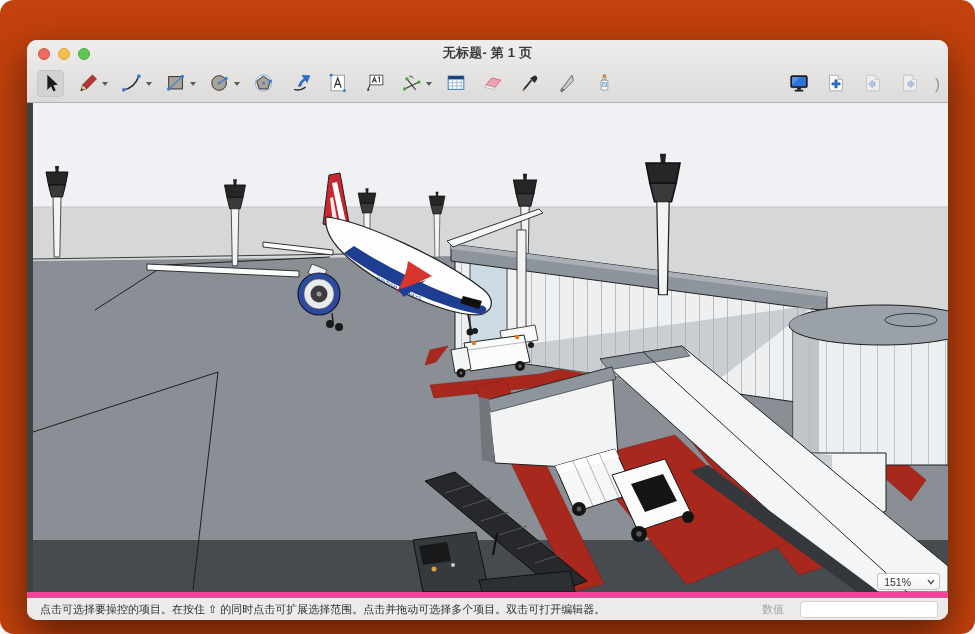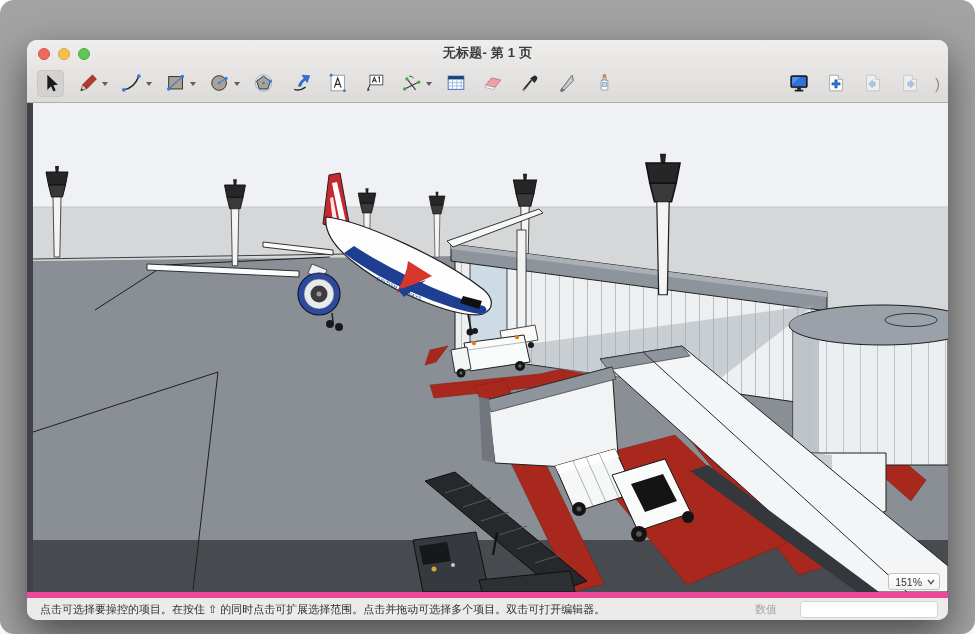--- a/index.html
+++ b/index.html
@@ -1,17 +1,17 @@
 <!DOCTYPE html>
 <html><head>
 <meta charset="utf-8">
 <style>
   * { margin:0; padding:0; box-sizing:border-box; }
   html,body { width:975px; height:634px; background:#fff; font-family:"Liberation Sans","DejaVu Sans",sans-serif; overflow:hidden; }
-  .backdrop { position:absolute; left:0; top:0; width:975px; height:634px; background:#a3a3a3; border-radius:14px; }
+  .backdrop { position:absolute; left:0; top:0; width:975px; height:634px; background:#c2410c; border-radius:14px; }
   .window { position:absolute; left:27px; top:40px; width:921px; height:580px; border-radius:10px; overflow:hidden;
             background:#ecebea; box-shadow:0 16px 40px rgba(0,0,0,.55); display:flex; flex-direction:column; }
   
   .header { height:63px; background:linear-gradient(#efeeed,#dcdbda); border-bottom:1px solid #b1b0af; flex:0 0 auto; }
   .titlebar { height:26px; position:relative; display:flex; align-items:center; justify-content:center; }
   .traffic { position:absolute; left:11px; top:8px; display:flex; gap:8px; }
   .light { width:12px; height:12px; border-radius:50%; }
   .light.red{ background:#ec6a5e; border:0.5px solid #d55449;}
   .light.yellow{ background:#f5bf4f; border:0.5px solid #dda63c;}
   .light.green{ background:#61c554; border:0.5px solid #4aad40;}
@@ -22,26 +22,26 @@
   .tool svg { width:22px; height:22px; }
   .tgroup { display:flex; align-items:center; gap:1px; }
   .caret { width:0; height:0; border-left:3.5px solid transparent; border-right:3.5px solid transparent; border-top:4.5px solid #5c5c5c; margin-top:2px; }
   .spacer { flex:1; }
   .overflow { color:#8e8d8c; font-size:15px; margin-left:2px; }
   .dim { opacity:.5; }
   
   .canvas { position:relative; flex:1 1 auto; background:#eff1f4; overflow:hidden; }
   .canvas svg.scene { position:absolute; inset:0; width:100%; height:100%; display:block; }
   .zoomsel { position:absolute; right:8px; bottom:2px; height:17px; min-width:42px; background:linear-gradient(#ffffff,#f2f2f2);
-             border:1px solid #c3c3c3; border-radius:3px; display:flex; align-items:center; gap:5px; padding:0 4px 0 6px;
+             border:1px solid #c3c3c3; border-radius:3px; display:flex; align-items:center; gap:16px; padding:0 4px 0 6px;
              font-size:10.5px; color:#333; }
   
   .statusbar { height:28px; flex:0 0 auto; background:#ecebea; border-top:6px solid #ec4899; display:flex; align-items:center; padding:0 10px 0 13px; }
   .hint { font-size:11px; color:#2f2f2f; white-space:nowrap; overflow:hidden; }
-  .statusbar .right { margin-left:auto; display:flex; align-items:center; gap:23px; }
+  .statusbar .right { margin-left:auto; display:flex; align-items:center; gap:16px; }
   .vlabel { font-size:11px; color:#a5a4a3; }
   .vinput { width:138px; height:17px; border:1px solid #d3d2d1; border-radius:4px; background:#fff; font-size:11px; padding:0 4px; outline:none; }
 </style>
 </head>
 <body>
 
 <div class="backdrop">
   <div class="window">
 
     <div class="header">

